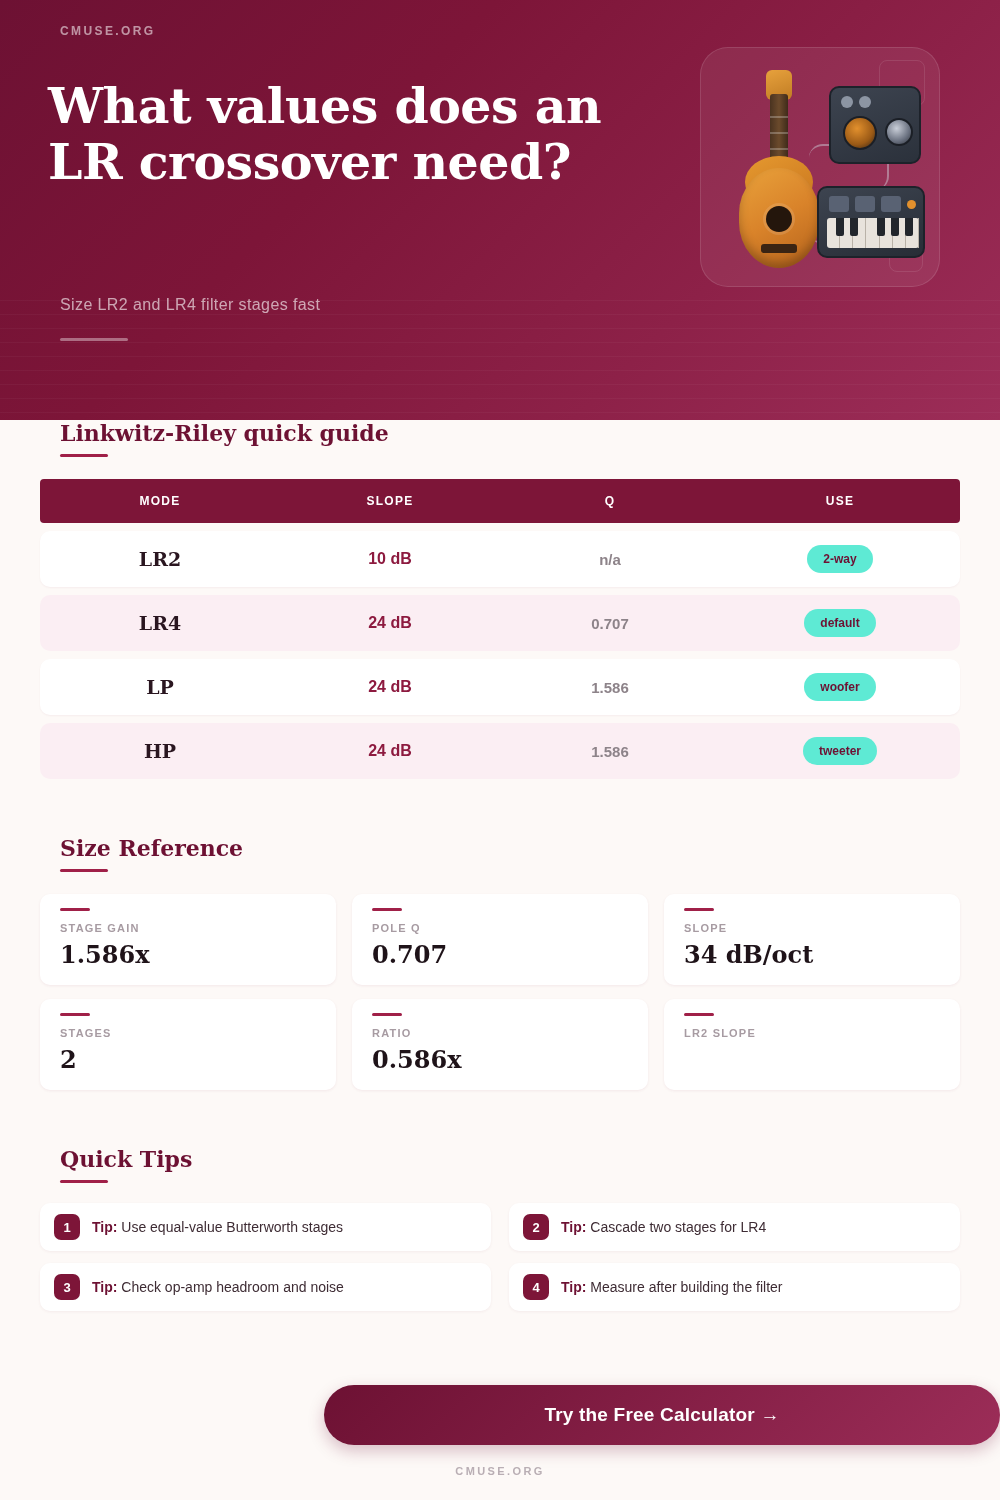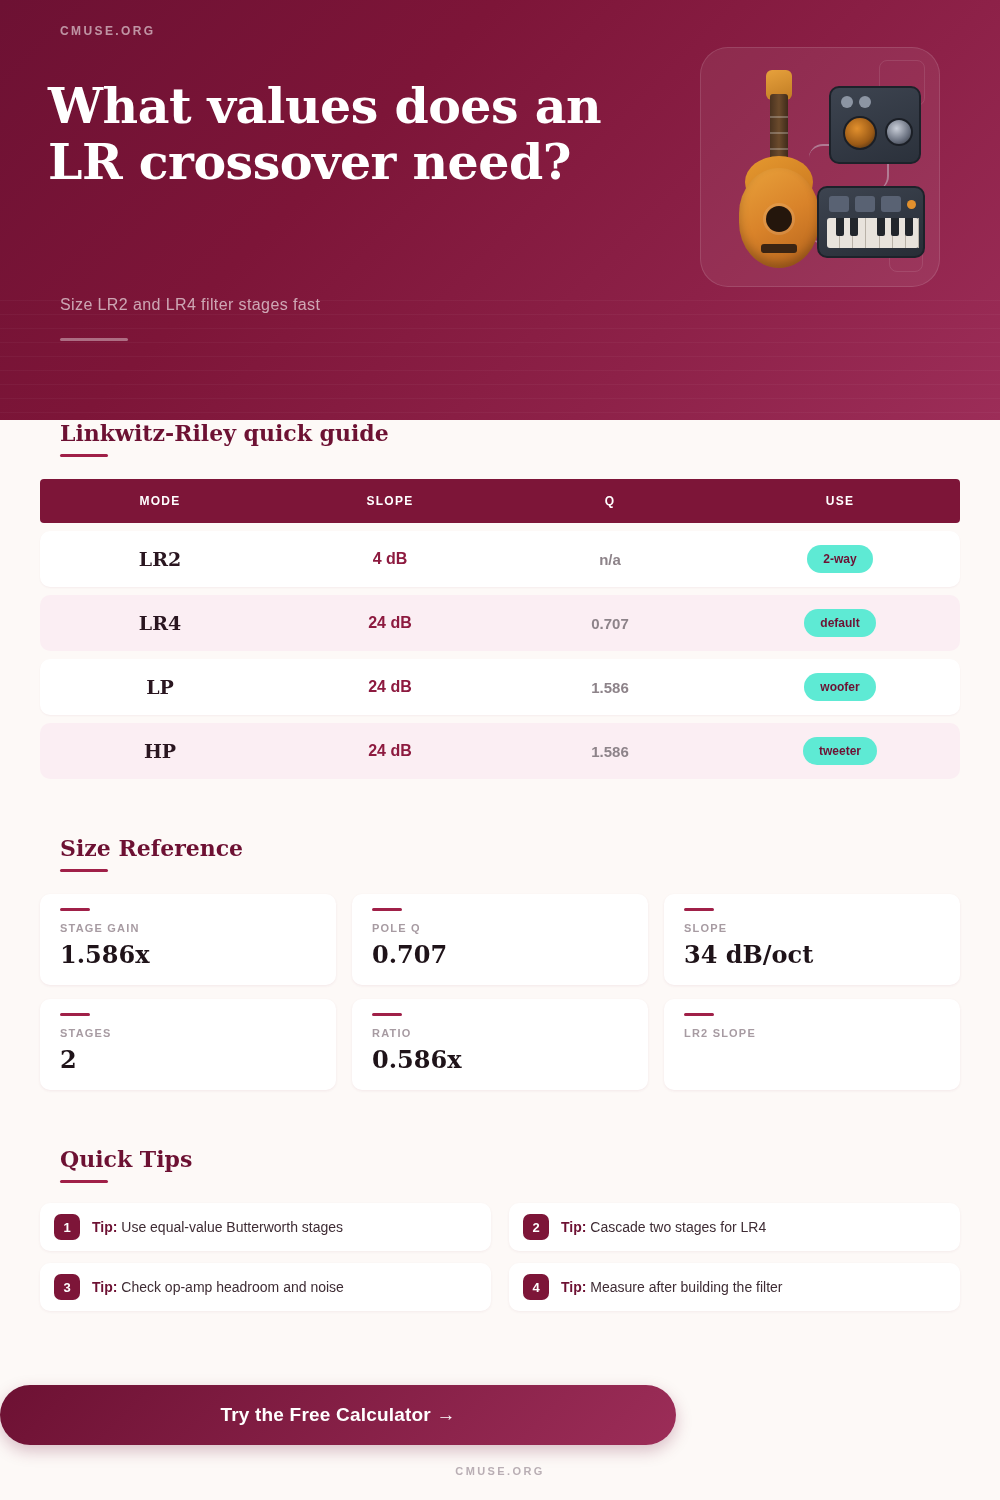--- a/index.html
+++ b/index.html
@@ -273,21 +273,21 @@
     width: 26px; height: 26px; border-radius: 7px;
     background: #7d1538; color: #fff;
     font-size: 13px; font-weight: bold;
     display: flex; align-items: center; justify-content: center;
     margin-right: 12px; flex: 0 0 auto;
   }
   .tip .txt { font-size: 14px; color: #3e2c34; }
   .tip .txt b { color: #6d1133; }
 
   
-  .cta-wrap { margin-top: 74px; display: flex; justify-content: flex-start; }
+  .cta-wrap { margin-top: 74px; display: flex; justify-content: flex-end; }
   .cta {
     width: 676px; height: 60px;
     border-radius: 30px;
     background: linear-gradient(135deg,#6d1133,#9c2d58);
     color: #fff;
     font-size: 19px; font-weight: bold;
     display: flex; align-items: center; justify-content: center;
     letter-spacing: 0.2px;
     border: none; cursor: pointer;
     box-shadow: 0 6px 16px rgba(109,17,51,0.25);
@@ -372,21 +372,21 @@
     <div class="table">
       <div class="thead">
         <div class="col-mode">MODE</div>
         <div class="col-slope">SLOPE</div>
         <div class="col-q">Q</div>
         <div class="col-use">USE</div>
       </div>
 
       <div class="trow">
         <div class="cell col-mode cell-mode">LR2</div>
-        <div class="cell col-slope cell-slope">4 dB</div>
+        <div class="cell col-slope cell-slope">10 dB</div>
         <div class="cell col-q cell-q">n/a</div>
         <div class="cell col-use">
           <span class="badge">2-way</span>
         </div>
       </div>
 
       <div class="trow alt">
         <div class="cell col-mode cell-mode">LR4</div>
         <div class="cell col-slope cell-slope">24 dB</div>
         <div class="cell col-q cell-q">0.707</div>

